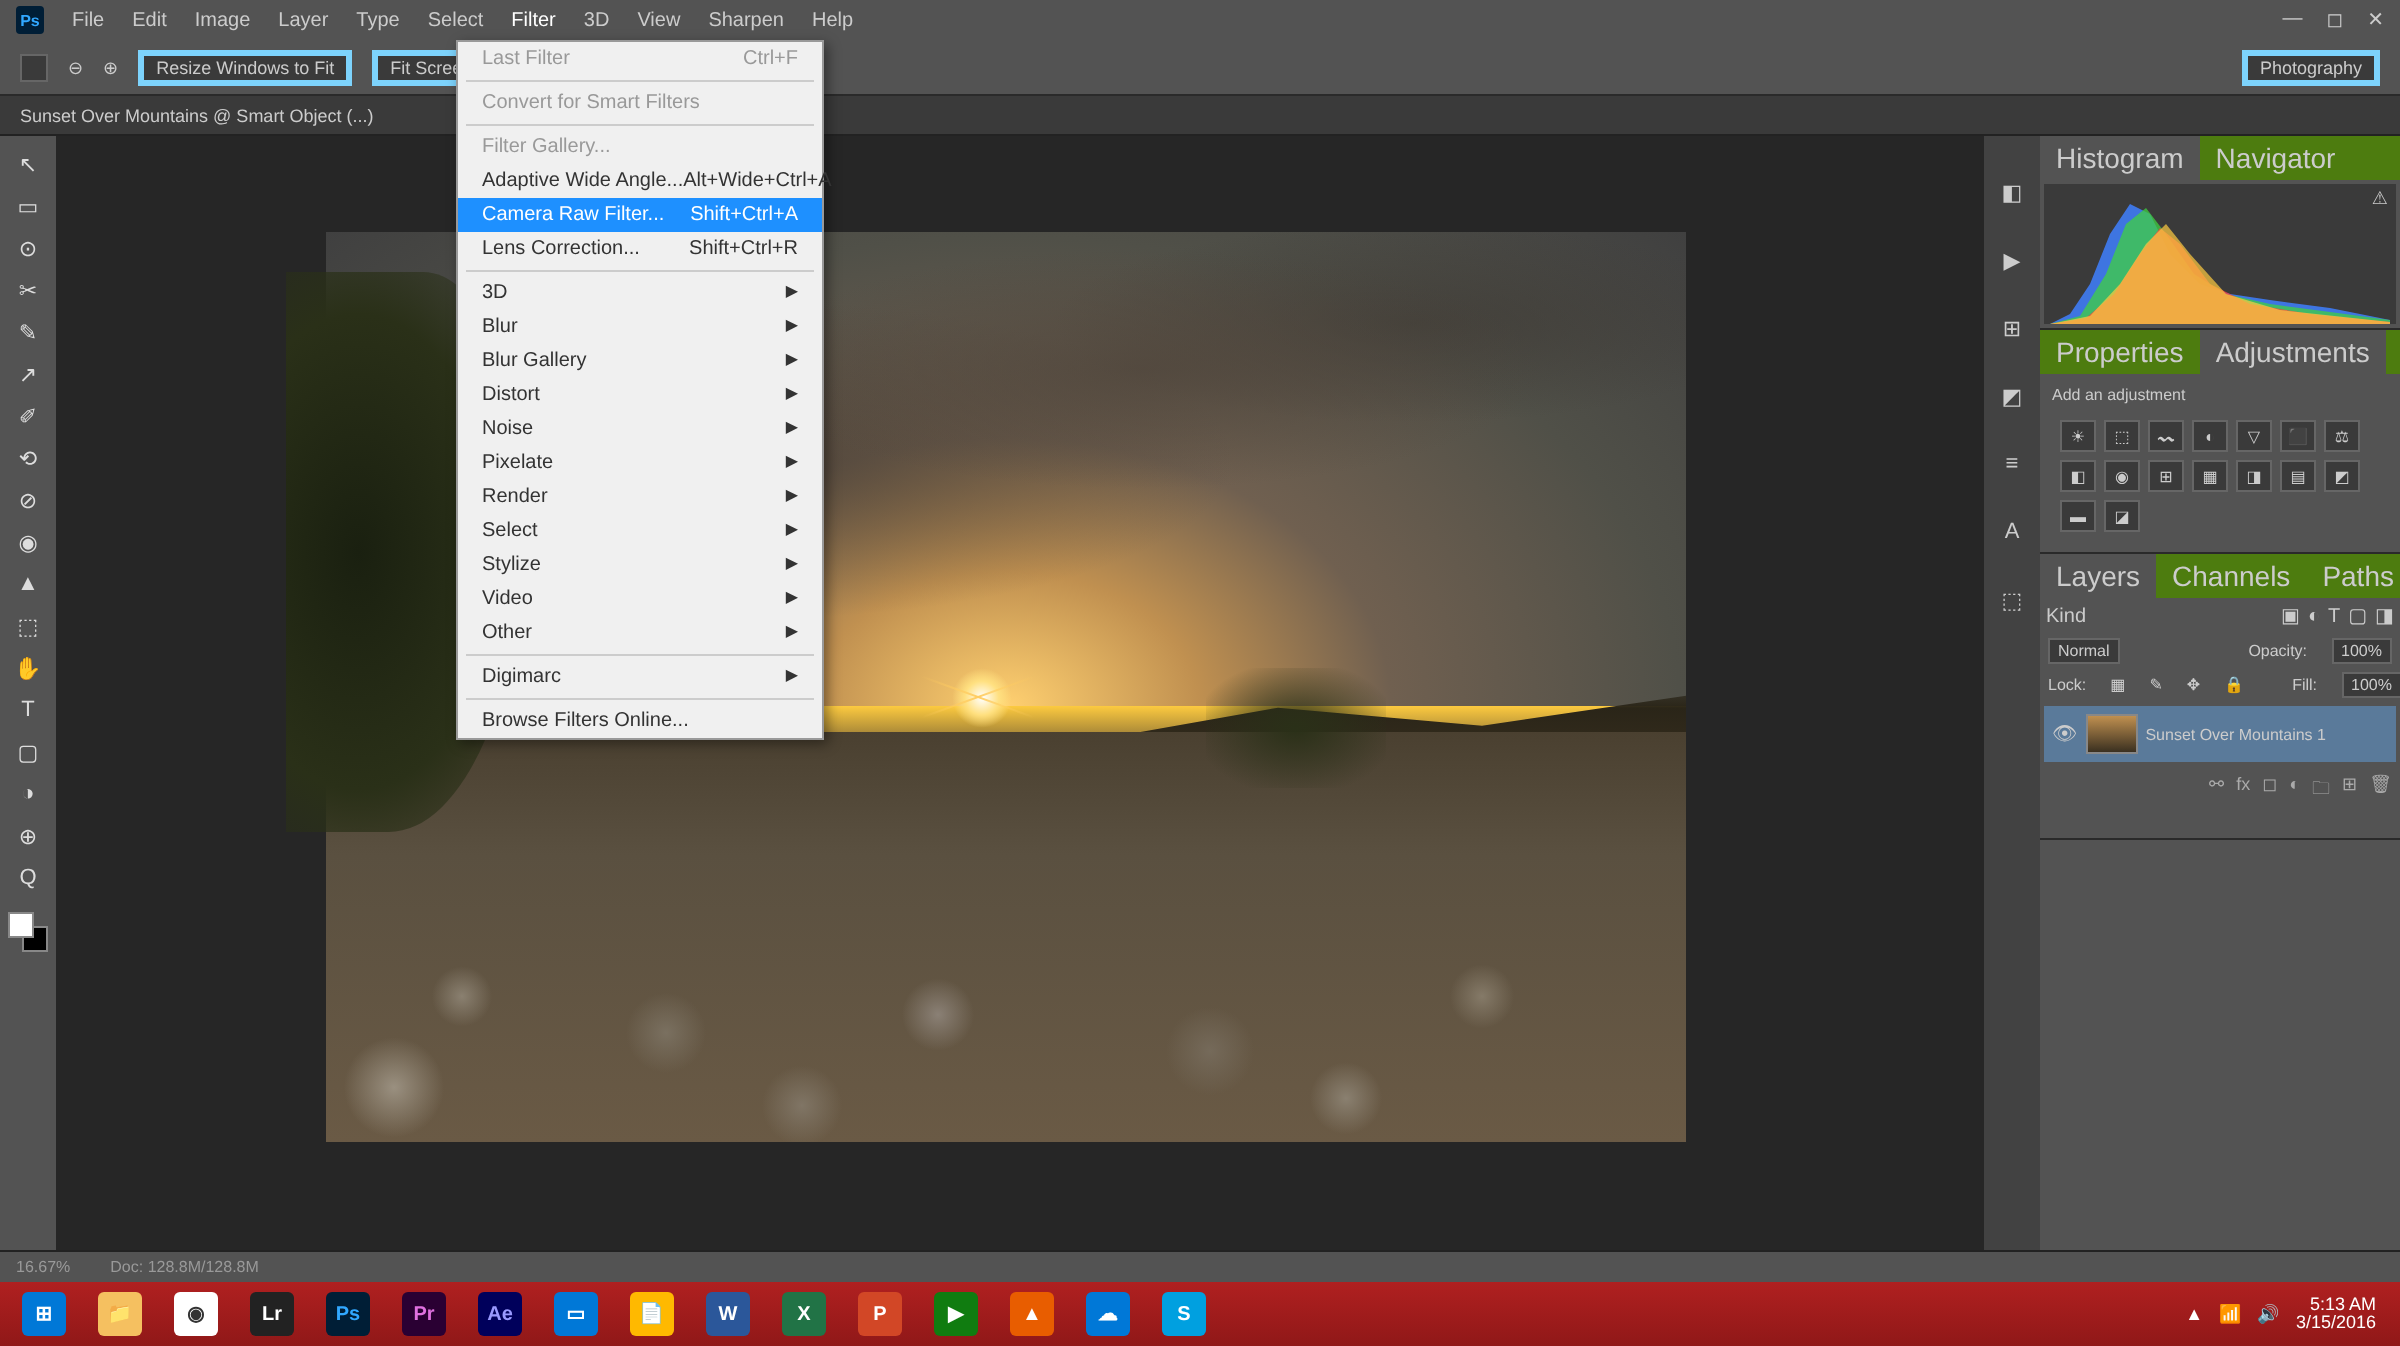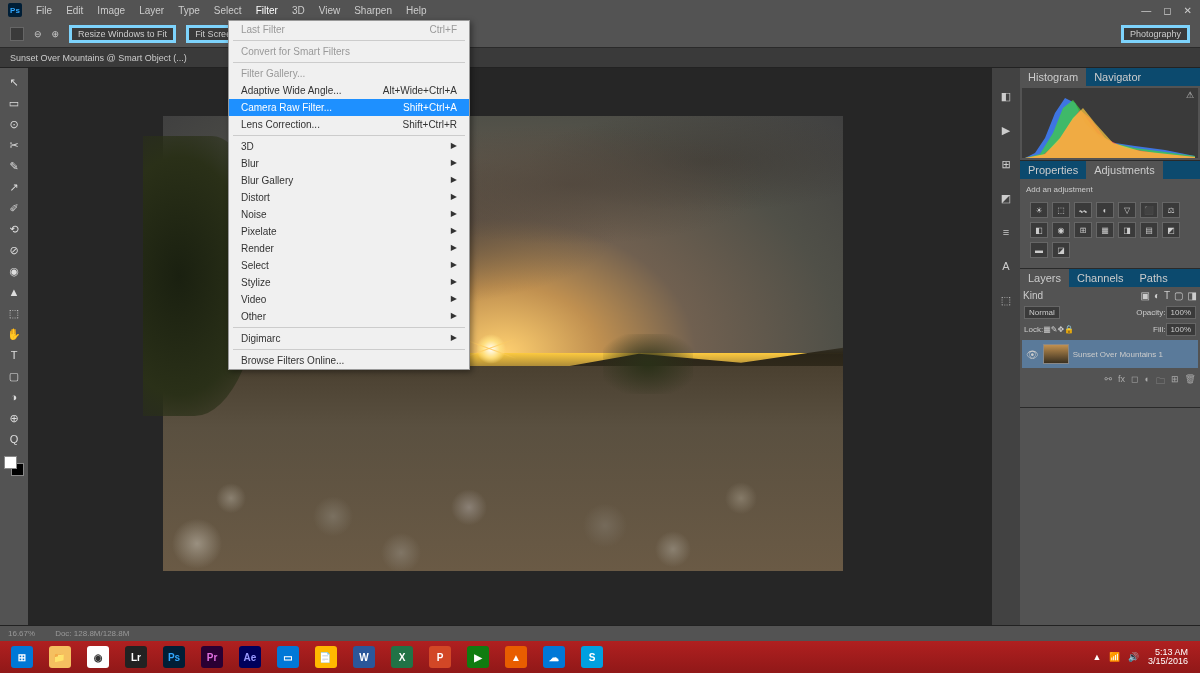--- a/index.html
+++ b/index.html
@@ -46,44 +46,44 @@
 .canvas .bush-left { position: absolute; left: -20px; top: 20px; width: 120px; height: 280px; background: radial-gradient(ellipse at 30% 50%,#1a2010 0%,#2a3018 60%,transparent 100%); border-radius: 0 60% 80% 0; }
 .canvas .bush-right { position: absolute; right: 150px; top: 48%; width: 90px; height: 60px; background: radial-gradient(ellipse,#2a3018 0%,transparent 80%); }
 .canvas .mountains { position: absolute; top: 47%; left: 0; right: 0; height: 60px; background: linear-gradient(180deg,transparent 0%,#2a2518 40%,#3a3020 100%); clip-path: polygon(0 60%,15% 30%,30% 45%,42% 80%,55% 70%,70% 40%,85% 55%,100% 30%,100% 100%,0 100%); }
 
 
 .panelstrip { width: 28px; background: #424242; display: flex; flex-direction: column; align-items: center; padding: 20px 0; gap: 18px; color: #ccc; font-size: 11px; }
 .panelstrip .picon { width: 16px; height: 16px; display: flex; align-items: center; justify-content: center; cursor: pointer; }
 
 .rightpanels { width: 180px; background: #535353; display: flex; flex-direction: column; font-size: 9px; color: #ccc; }
 .panel { border-bottom: 1px solid #2a2a2a; }
-.panel-tabs { display: flex; background: #0c4a6e; font-size: 11px; }
+.panel-tabs { display: flex; background: #4d7c0f; font-size: 14px; }
 .panel-tab { padding: 3px 8px; cursor: pointer; }
 .panel-tab.active { background: #535353; }
 .panel-body { padding: 6px; }
 
 .histogram { height: 70px; position: relative; background: #3a3a3a; margin: 2px; }
 .histo-svg { width: 100%; height: 100%; }
 
 .adjust-grid { display: flex; flex-wrap: wrap; gap: 4px; padding: 4px; }
 .adjust-grid .aicn { width: 18px; height: 16px; background: #3a3a3a; border: 1px solid #666; display: flex; align-items: center; justify-content: center; font-size: 8px; cursor: pointer; }
 
 .layers-body { min-height: 120px; }
 .layers-header { display: flex; gap: 4px; padding: 3px; font-size: 10px; align-items: flex-end; }
-.layers-opts { display: flex; gap: 0; padding: 2px 4px; font-size: 8px; align-items: center; }
+.layers-opts { display: flex; gap: 12px; padding: 2px 4px; font-size: 8px; align-items: center; }
 .layers-opts .box { background: #3a3a3a; padding: 1px 4px; border: 1px solid #666; font-size: 8px; }
 .layer-row { display: flex; align-items: center; gap: 4px; padding: 4px; background: #5a7a9a; margin: 2px; }
 .layer-row .eye { font-size: 10px; }
 .layer-row .thumb { width: 26px; height: 20px; background: linear-gradient(#c09050,#3a3020); border: 1px solid #888; }
 .layer-row .lname { font-size: 8px; }
 .layers-footer { display: flex; gap: 6px; padding: 4px; justify-content: flex-end; font-size: 9px; }
 .layers-footer .ficn { cursor: pointer; color: #aaa; }
 
 
-.dropdown { position: absolute; left: 228px; top: 20px; width: 242px; background: #f0f0f0; border: 1px solid #999; box-shadow: 2px 2px 6px rgba(0,0,0,0.4); font-size: 10px; color: #333; z-index: 100; }
+.dropdown { position: absolute; left: 228px; top: 20px; width: 184px; background: #f0f0f0; border: 1px solid #999; box-shadow: 2px 2px 6px rgba(0,0,0,0.4); font-size: 10px; color: #333; z-index: 100; }
 .dropdown .ditem { padding: 3px 12px; display: flex; justify-content: space-between; cursor: default; white-space: nowrap; }
 .dropdown .ditem.disabled { color: #999; }
 .dropdown .ditem.highlight { background: #1e90ff; color: #fff; }
 .dropdown .ditem .arrow { font-size: 8px; }
 .dropdown .sep { height: 1px; background: #ccc; margin: 2px 4px; }
 
 
 .statusbar { height: 16px; background: #535353; display: flex; align-items: center; padding: 0 8px; font-size: 8px; color: #999; gap: 20px; border-top: 1px solid #222; }
 
 

